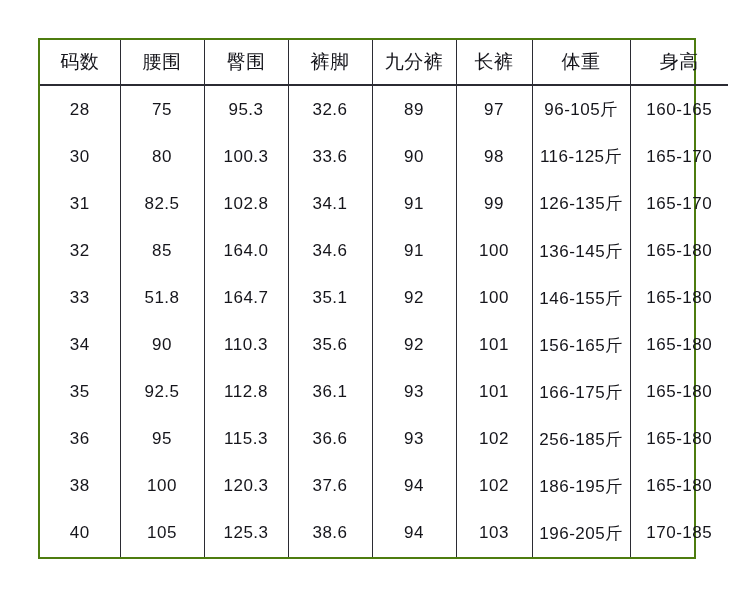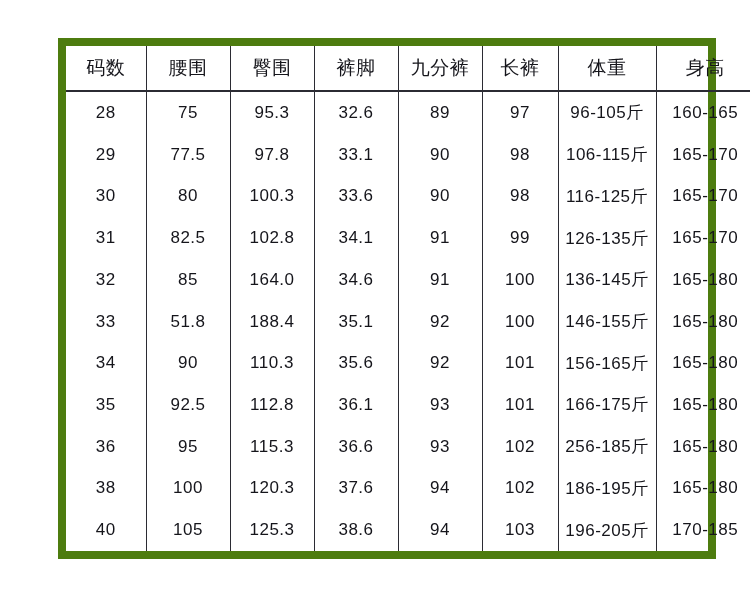--- a/index.html
+++ b/index.html
@@ -15,25 +15,25 @@
     overflow: hidden;
   }
   #page {
     position: relative;
     width: 750px;
     height: 597px;
     background: #ffffff;
   }
   #table-wrap {
     position: absolute;
-    left: 58px;
+    left: 38px;
     top: 38px;
     width: 658px;
     height: 521px;
-    border: 8px solid #4d7c0f;
+    border: 2px solid #4d7c0f;
     box-sizing: border-box;
     background: #ffffff;
   }
   table.size-table {
     width: 100%;
     height: 100%;
     border-collapse: collapse;
     table-layout: fixed;
   }
   table.size-table td,
@@ -116,30 +116,20 @@
           <td>28</td>
           <td>75</td>
           <td>95.3</td>
           <td>32.6</td>
           <td>89</td>
           <td>97</td>
           <td>96-105斤</td>
           <td>160-165</td>
         </tr>
         <tr>
-          <td>29</td>
-          <td>77.5</td>
-          <td>97.8</td>
-          <td>33.1</td>
-          <td>90</td>
-          <td>98</td>
-          <td>106-115斤</td>
-          <td>165-170</td>
-        </tr>
-        <tr>
           <td>30</td>
           <td>80</td>
           <td>100.3</td>
           <td>33.6</td>
           <td>90</td>
           <td>98</td>
           <td>116-125斤</td>
           <td>165-170</td>
         </tr>
         <tr>
@@ -158,21 +148,21 @@
           <td>164.0</td>
           <td>34.6</td>
           <td>91</td>
           <td>100</td>
           <td>136-145斤</td>
           <td>165-180</td>
         </tr>
         <tr>
           <td>33</td>
           <td>51.8</td>
-          <td>188.4</td>
+          <td>164.7</td>
           <td>35.1</td>
           <td>92</td>
           <td>100</td>
           <td>146-155斤</td>
           <td>165-180</td>
         </tr>
         <tr>
           <td>34</td>
           <td>90</td>
           <td>110.3</td>

